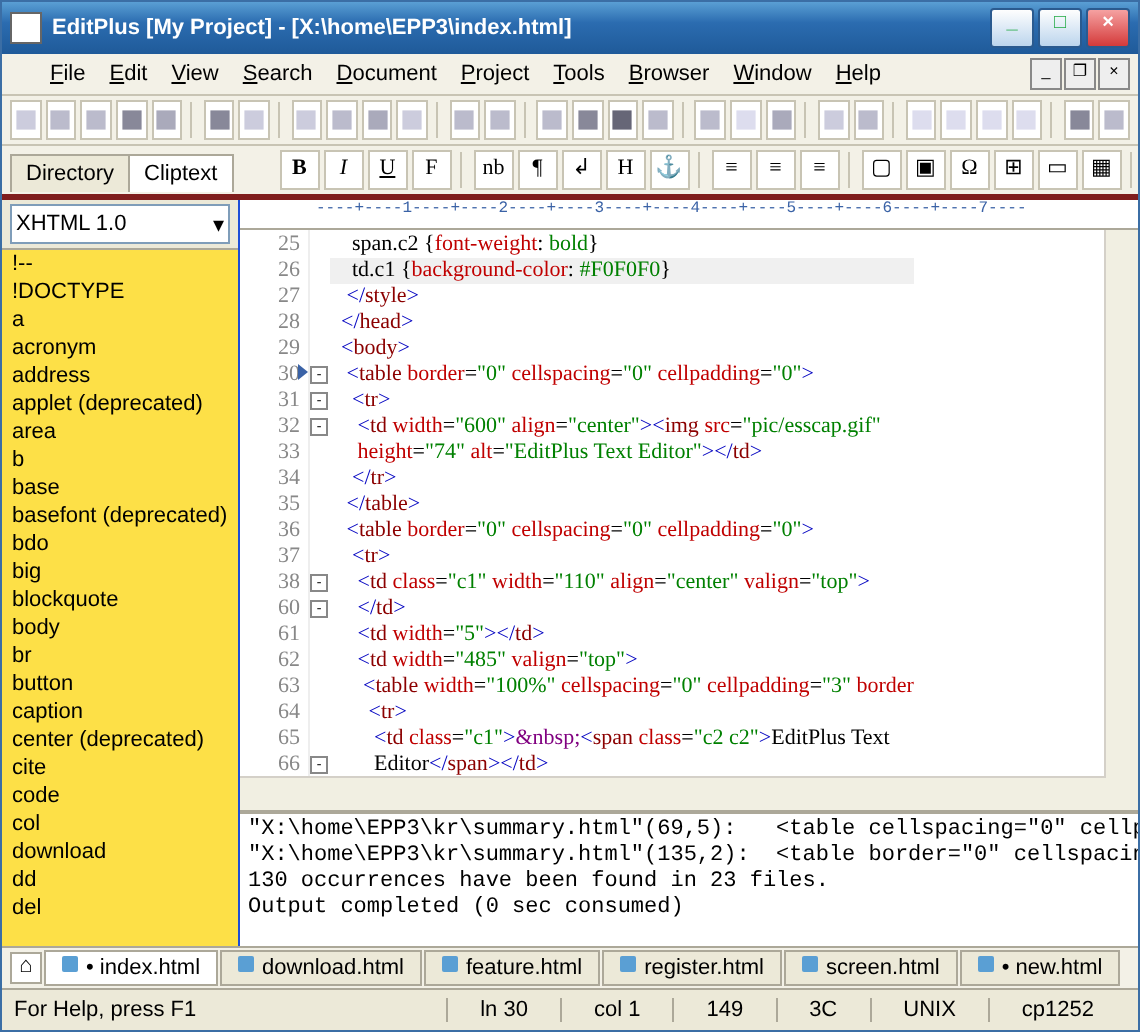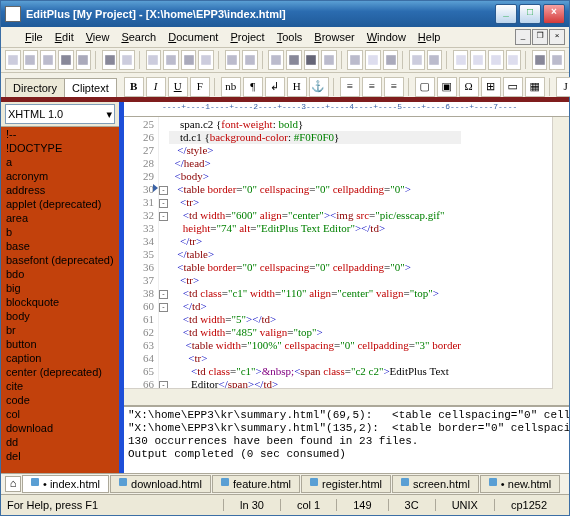--- a/index.html
+++ b/index.html
@@ -11,29 +11,29 @@
 .winbtn{width:20px;height:18px;background:linear-gradient(#fefefe,#bcd5ed);border:1px solid #2a5a8f;border-radius:2px;text-align:center;line-height:14px;color:#1a3;cursor:pointer;font-family:Arial;font-size:10px;color:#2a4}
 .winbtn.cl{background:linear-gradient(#f5a1a1,#d43a3a);color:#fff}
 .menubar{height:20px;background:#f3f1e7;display:flex;align-items:center;padding:0 4px;border-bottom:1px solid #c8c4b4;gap:2px}
 .mi{padding:2px 6px;cursor:pointer}
 .mdibtns{margin-left:auto;display:flex;gap:1px}
 .mdb{width:14px;height:14px;border:1px solid #888;background:#eee;font-size:8px;text-align:center;line-height:12px;cursor:pointer}
 .toolbar{height:24px;background:#f3f1e7;border-bottom:1px solid #c8c4b4;display:flex;align-items:center;padding:0 4px;gap:2px}
 .tb{width:18px;height:18px;border:1px solid #c8c4b4;background:#fff;cursor:pointer;display:inline-flex;align-items:center;justify-content:center}
 .tb svg{width:12px;height:12px}
 .tsep{width:2px;height:18px;border-left:1px solid #c8c4b4;margin:0 2px}
-.fmt{height:24px;background:#f3f1e7;border-bottom:5px solid #7f1d1d;display:flex;align-items:flex-end;padding-left:4px;gap:0}
+.fmt{height:24px;background:#f3f1e7;border-bottom:3px solid #7f1d1d;display:flex;align-items:center;padding-left:4px;gap:16px}
 .lefttabs{display:flex;align-items:flex-end;height:22px}
 .ltab{padding:3px 7px;border:1px solid #aca899;border-bottom:none;background:#ece9d8;cursor:pointer;font-size:11px;margin-right:-1px}
 .ltab.act{background:#fff;position:relative;z-index:2}
 .fmtbtns{flex:1;display:flex;align-items:center;gap:2px;padding-left:8px}
 .fb{width:18px;height:18px;border:1px solid #c8c4b4;background:#fff;cursor:pointer;text-align:center;line-height:16px;font-family:"Times New Roman",serif;font-size:11px}
 .fb.bold{font-weight:bold}.fb.ital{font-style:italic}.fb.und{text-decoration:underline}
 .body{flex:1;display:flex;min-height:0}
-.sidebar{width:118px;background:#c2410c;border-right:5px solid #1d4ed8;display:flex;flex-direction:column}
+.sidebar{width:118px;background:#fde047;border-right:1px solid #1d4ed8;display:flex;flex-direction:column}
 .sbhdr{background:#ece9d8;border-bottom:1px solid #aca899;padding:2px 4px;display:flex;align-items:center;gap:4px}
 .sbsel{flex:1;border:1px solid #7f9db9;background:#fff;padding:1px 2px;font-size:11px;height:16px;display:flex;align-items:center;justify-content:space-between}
 .sblist{flex:1;overflow:auto;font-size:11px}
 .sbi{padding:1px 5px;cursor:pointer;white-space:nowrap}
 .editor{flex:1;display:flex;flex-direction:column;min-width:0}
 .ruler{height:14px;background:#fff;border-bottom:1px solid #aca899;position:relative;font-size:8px;color:#3a62a6;overflow:hidden;white-space:nowrap;padding-left:38px;font-family:Liberation Mono, monospace;letter-spacing:0}
 .code{flex:1;background:#fff;overflow:auto;display:flex;font-family:Liberation Serif, serif;font-size:11px;line-height:13px;position:relative}
 .gut{width:30px;text-align:right;color:#888;padding:1px 4px 1px 0;background:#fff;border-right:1px solid #eee;flex-shrink:0}
 .mk{width:8px;flex-shrink:0;background:#fff}
 .src{padding:1px 0 1px 2px;white-space:pre;color:#000}

